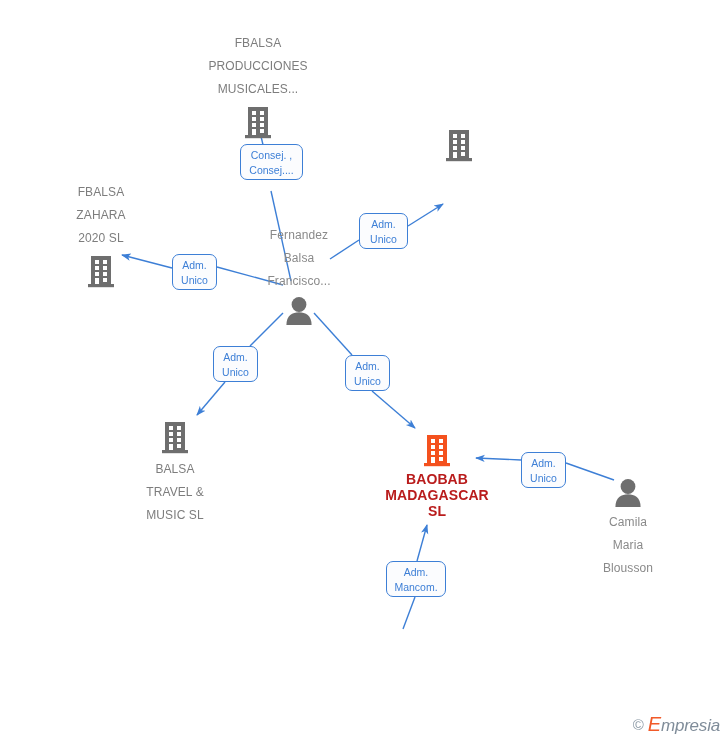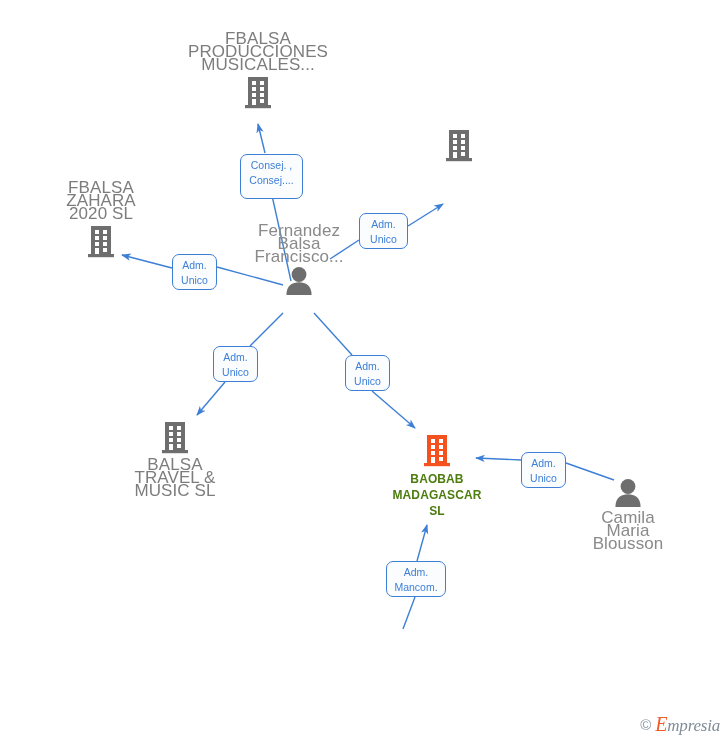--- a/index.html
+++ b/index.html
@@ -33,31 +33,31 @@
     margin-left: -80px;
     text-align: center;
     z-index: 3;
   }
   .node .glyph {
     display: block;
     margin: 0 auto;
     line-height: 0;
   }
   .node .caption {
-    font-size: 17px;
-    line-height: 13px;
+    font-size: 12px;
+    line-height: 23px;
     color: #7d7d7d;
     letter-spacing: .1px;
     white-space: pre-line;
   }
   .node.company .caption { color: #7d7d7d; }
   .node.target .caption {
-    color: #4d7c0f;
+    color: #b91c1c;
     font-weight: bold;
-    font-size: 12px;
+    font-size: 14px;
     line-height: 16px;
   }
   .node.person .caption { color: #8a8a8a; }
   .cap-above { margin-bottom: 3px; }
   .cap-below { margin-top: 3px; }
 
   
   .chip {
     position: absolute;
     box-sizing: border-box;
@@ -82,21 +82,21 @@
     align-items: center;
     gap: 4px;
     z-index: 6;
   }
   #watermark .copy {
     font-size: 15px;
     color: #8c9aa6;
     line-height: 1;
   }
   #watermark .brand {
-    font-family: Liberation Serif, serif;
+    font-family: Liberation Sans, sans-serif;
     font-style: italic;
     font-size: 17px;
     color: #7f8c99;
     line-height: 1;
     letter-spacing: -.2px;
     text-align: right;
   }
   #watermark .brand .e {
     color: #f15a29;
     font-size: 20px;
@@ -263,21 +263,21 @@
         <circle cx="16" cy="8.5" r="7.4" fill="#6e6e6e"></circle>
         <path d="M 3.4 29 C 3.4 19.6 9.4 16.2 16 16.2 C 22.6 16.2 28.6 19.6 28.6 29 Z" fill="#6e6e6e"></path>
       </svg>
     </span>
     <div class="caption cap-below">Camila
 Maria
 Blousson</div>
   </div>
 
 
-  <div class="chip" style="left:240px; top:154px; width:63px; height:45px;">Consej. ,
+  <div class="chip" style="left:240px; top:144px; width:63px; height:36px;">Consej. ,
 Consej....</div>
 
   <div class="chip" style="left:359px; top:213px; width:49px; height:36px;">Adm.
 Unico</div>
 
   <div class="chip" style="left:172px; top:254px; width:45px; height:36px;">Adm.
 Unico</div>
 
   <div class="chip" style="left:213px; top:346px; width:45px; height:36px;">Adm.
 Unico</div>

